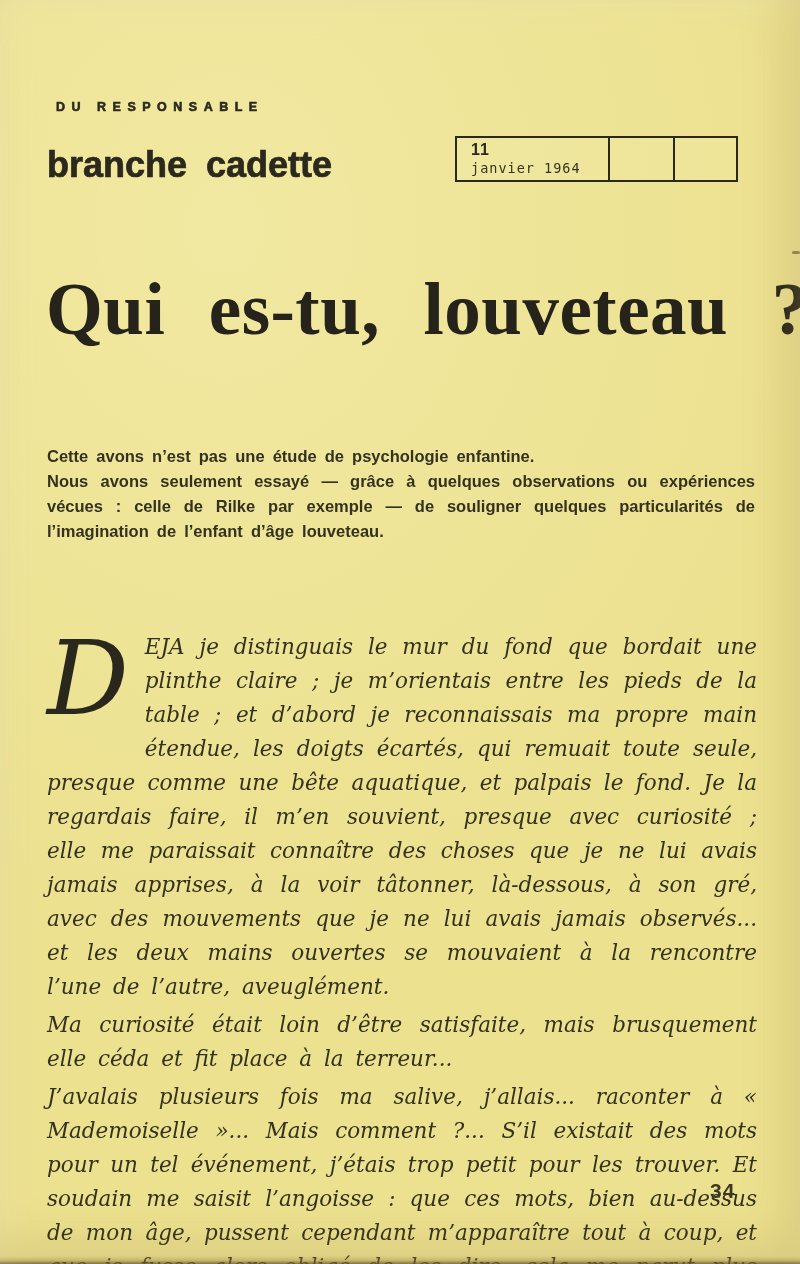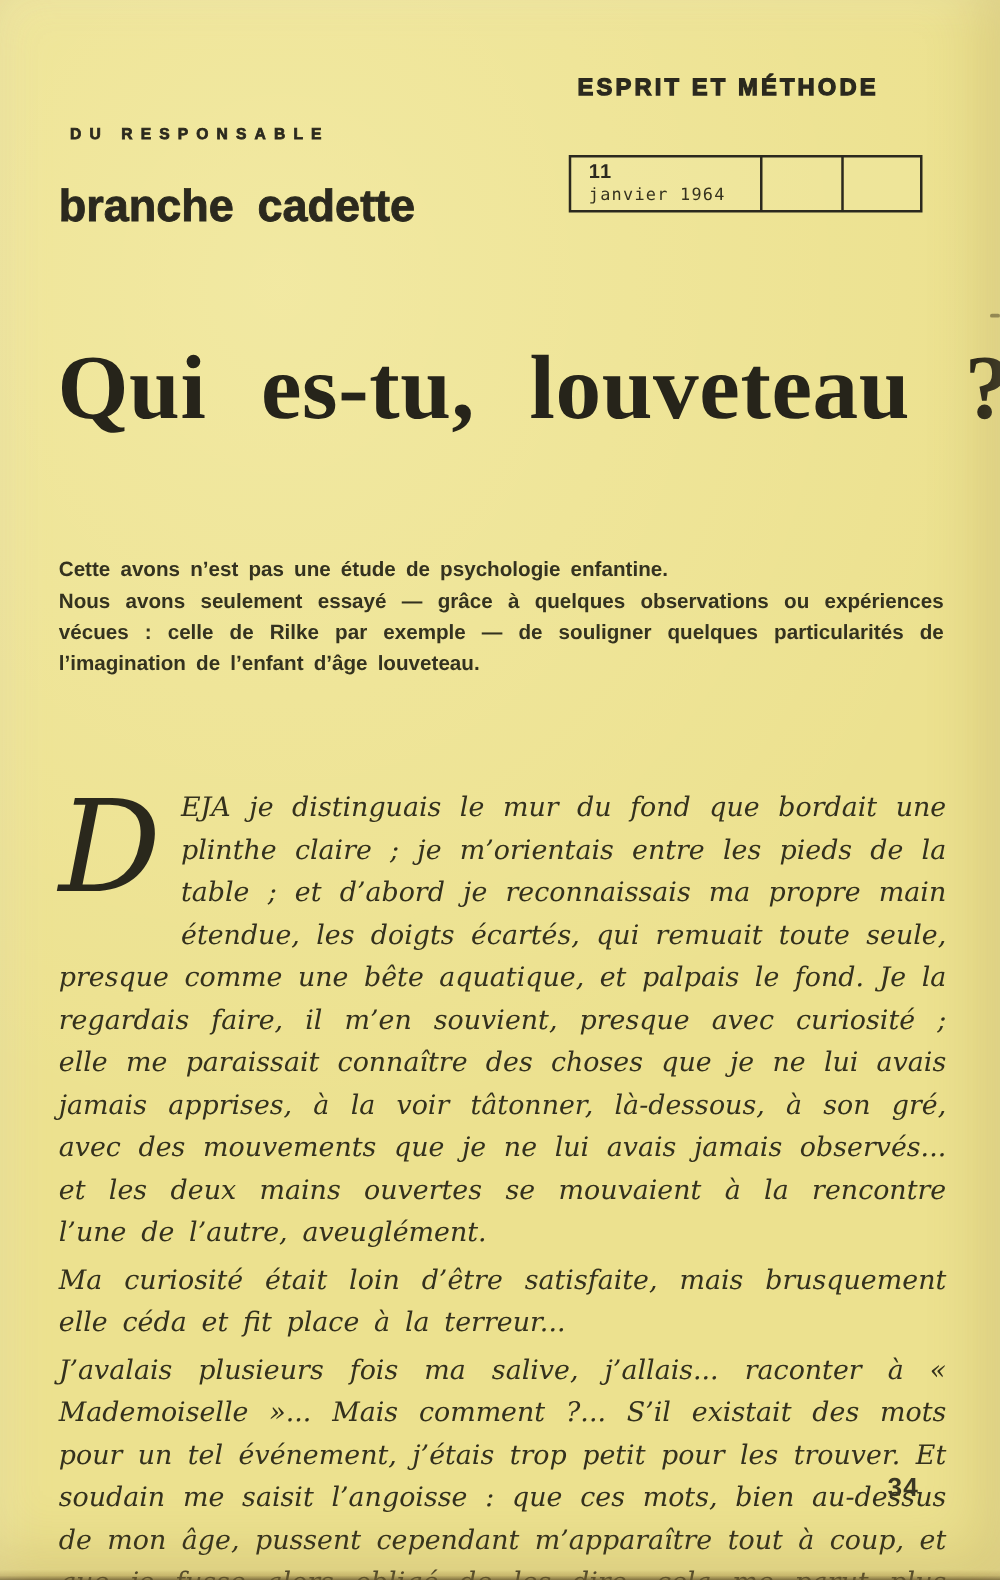--- a/index.html
+++ b/index.html
@@ -37,21 +37,21 @@
     position:absolute;left:462px;top:60px;
     font-size:19px;font-weight:bold;letter-spacing:2.5px;
     color:#2b291e;-webkit-text-stroke:1px #2b291e;
   }
   .branch{
     position:absolute;left:47px;top:144px;
     font-size:36px;font-weight:bold;word-spacing:9px;
     color:#2b291e;-webkit-text-stroke:.7px #2b291e;
   }
   .issue-box{
-    position:absolute;left:455px;top:124px;width:283px;height:46px;
+    position:absolute;left:455px;top:136px;width:283px;height:46px;
     border:2.5px solid #2b291e;box-sizing:border-box;
     background:rgba(255,252,220,0.10);
   }
   .issue-number{
     position:absolute;left:14px;top:3px;
     font-size:16px;font-weight:bold;color:#2b291e;letter-spacing:1px;
   }
   .issue-date{
     position:absolute;left:14px;top:22px;
     font-family:"DejaVu Sans Mono",monospace;
@@ -104,21 +104,20 @@
   }
 </style>
 </head>
 <body>
 
 <div class="page">
 
 
   <div class="masthead-sub">DU RESPONSABLE</div>
 
-  <div class="series">ESPRIT ET MÉTHODE</div>
 
   <div class="issue-box">
     <div class="issue-number">11</div>
     <div class="issue-date">janvier 1964</div>
     <div class="issue-divider d1"></div>
     <div class="issue-divider d2"></div>
   </div>
 
   <div class="branch">branche cadette</div>
 

